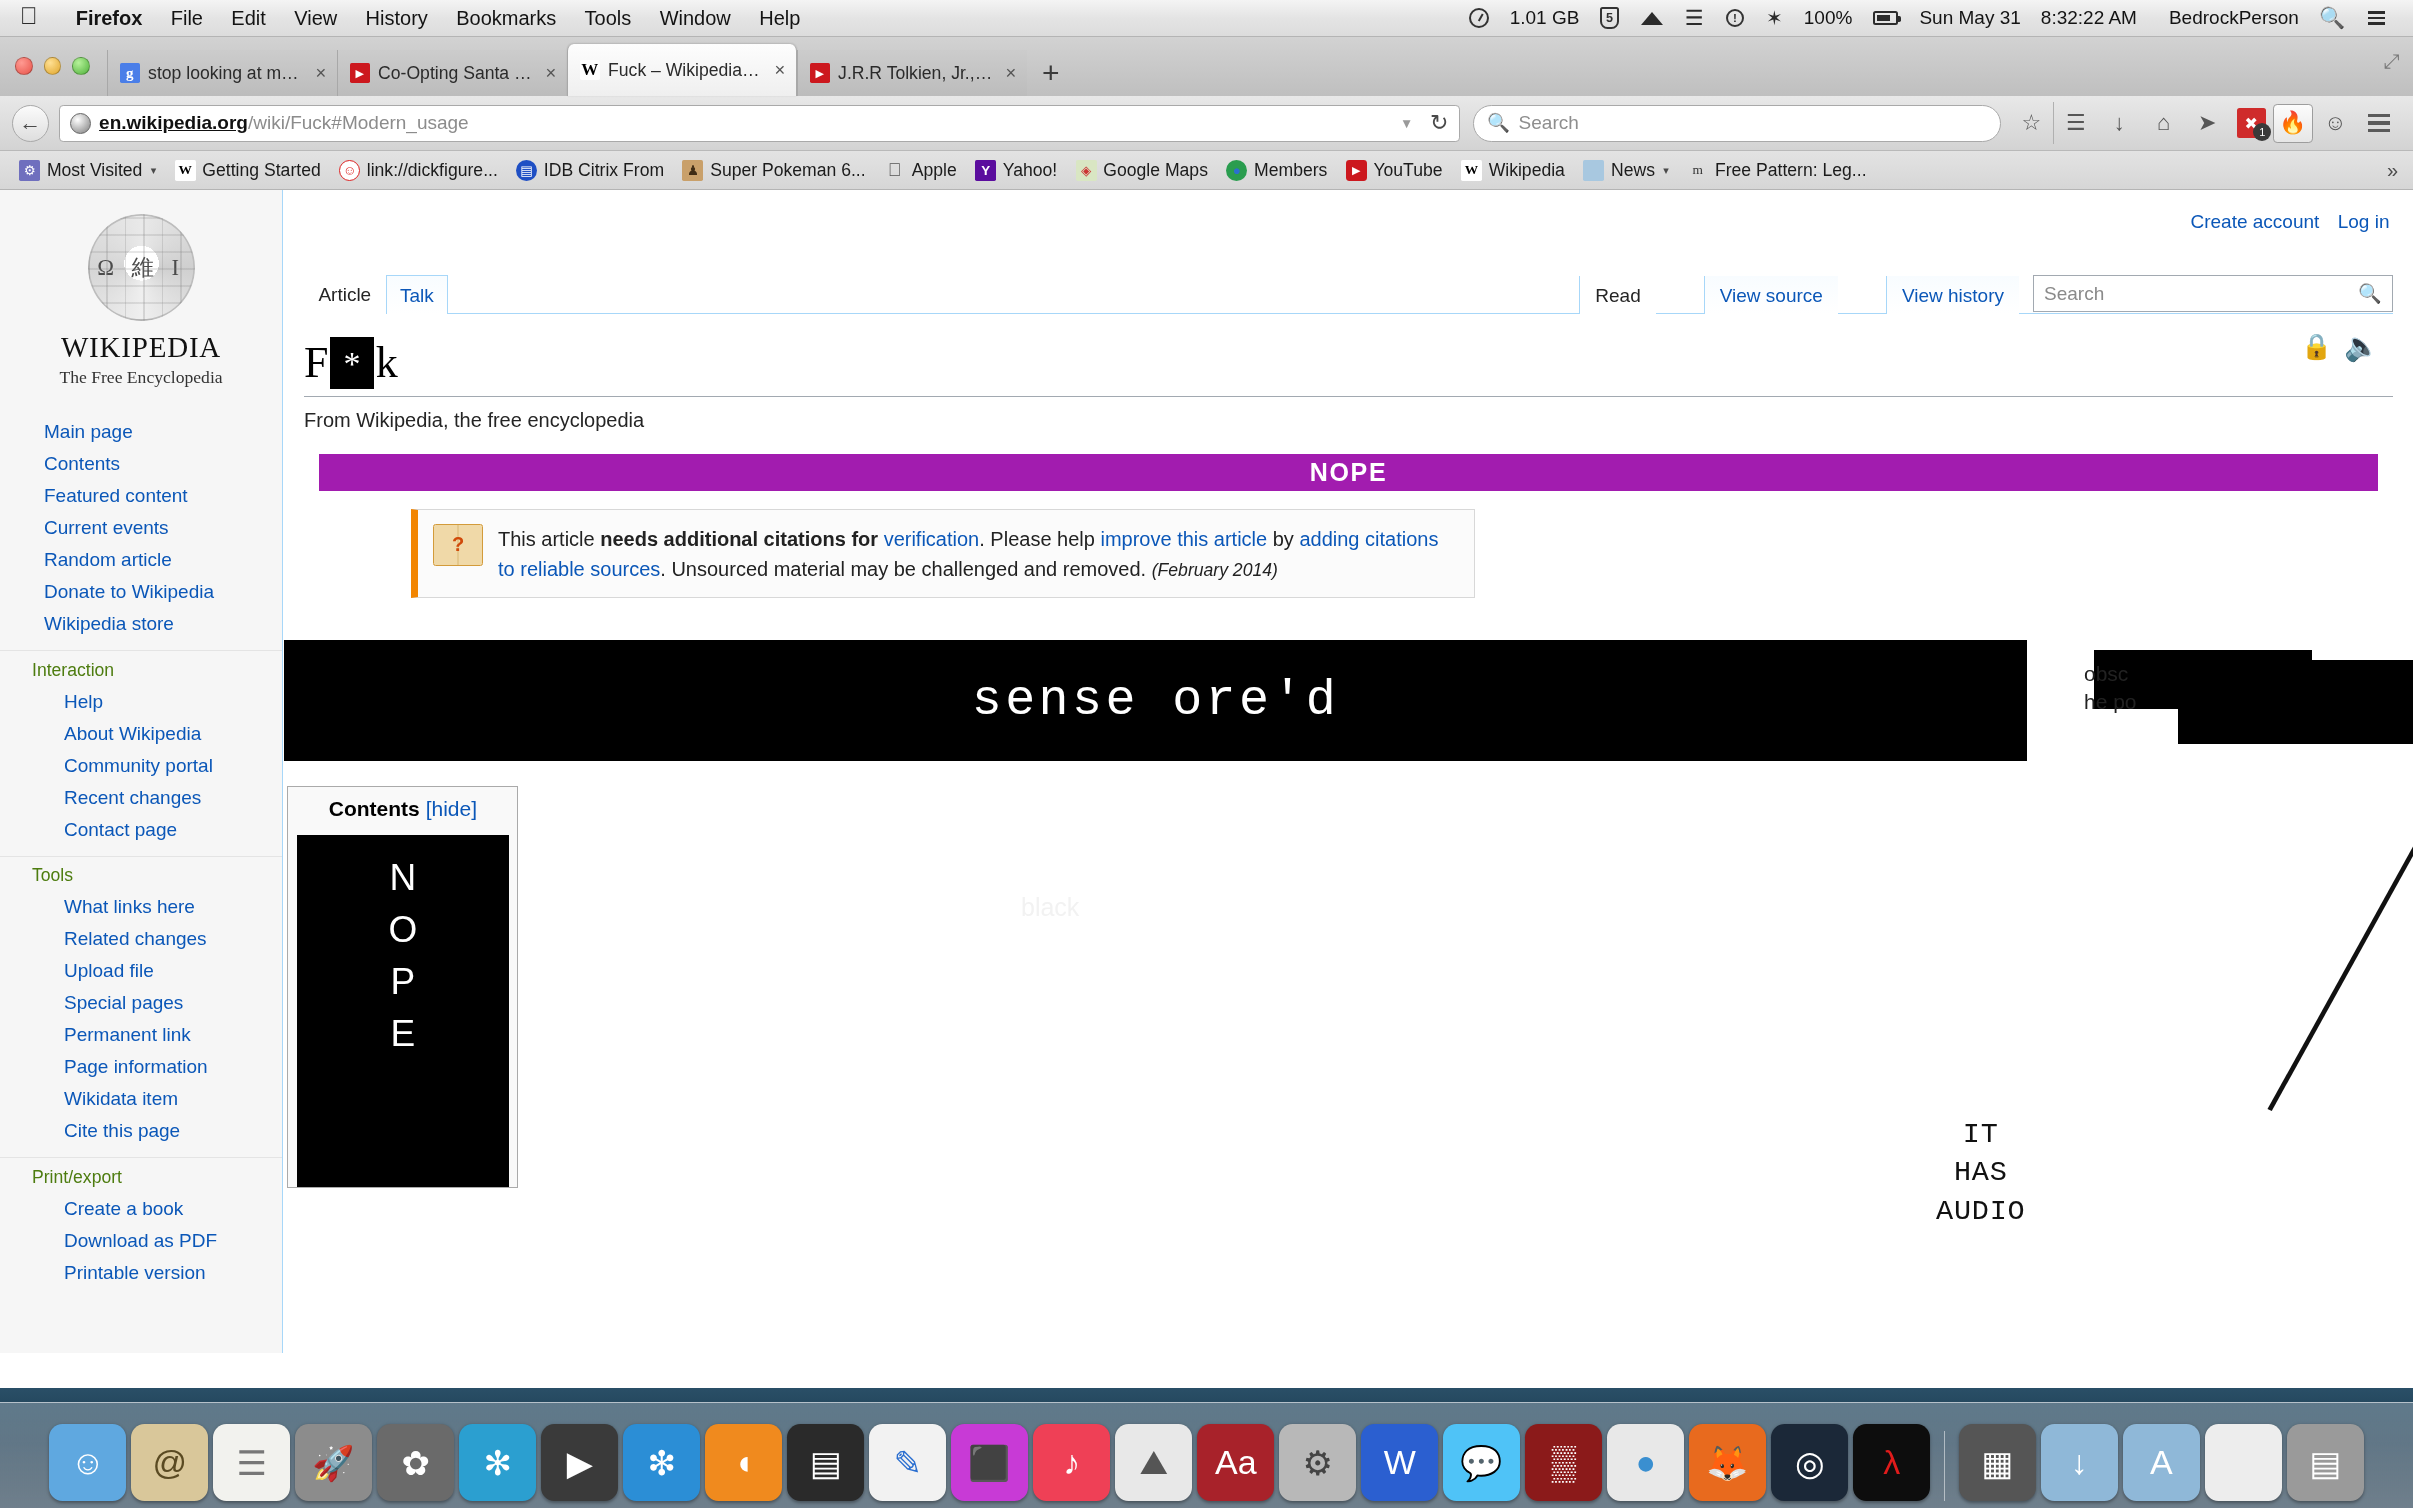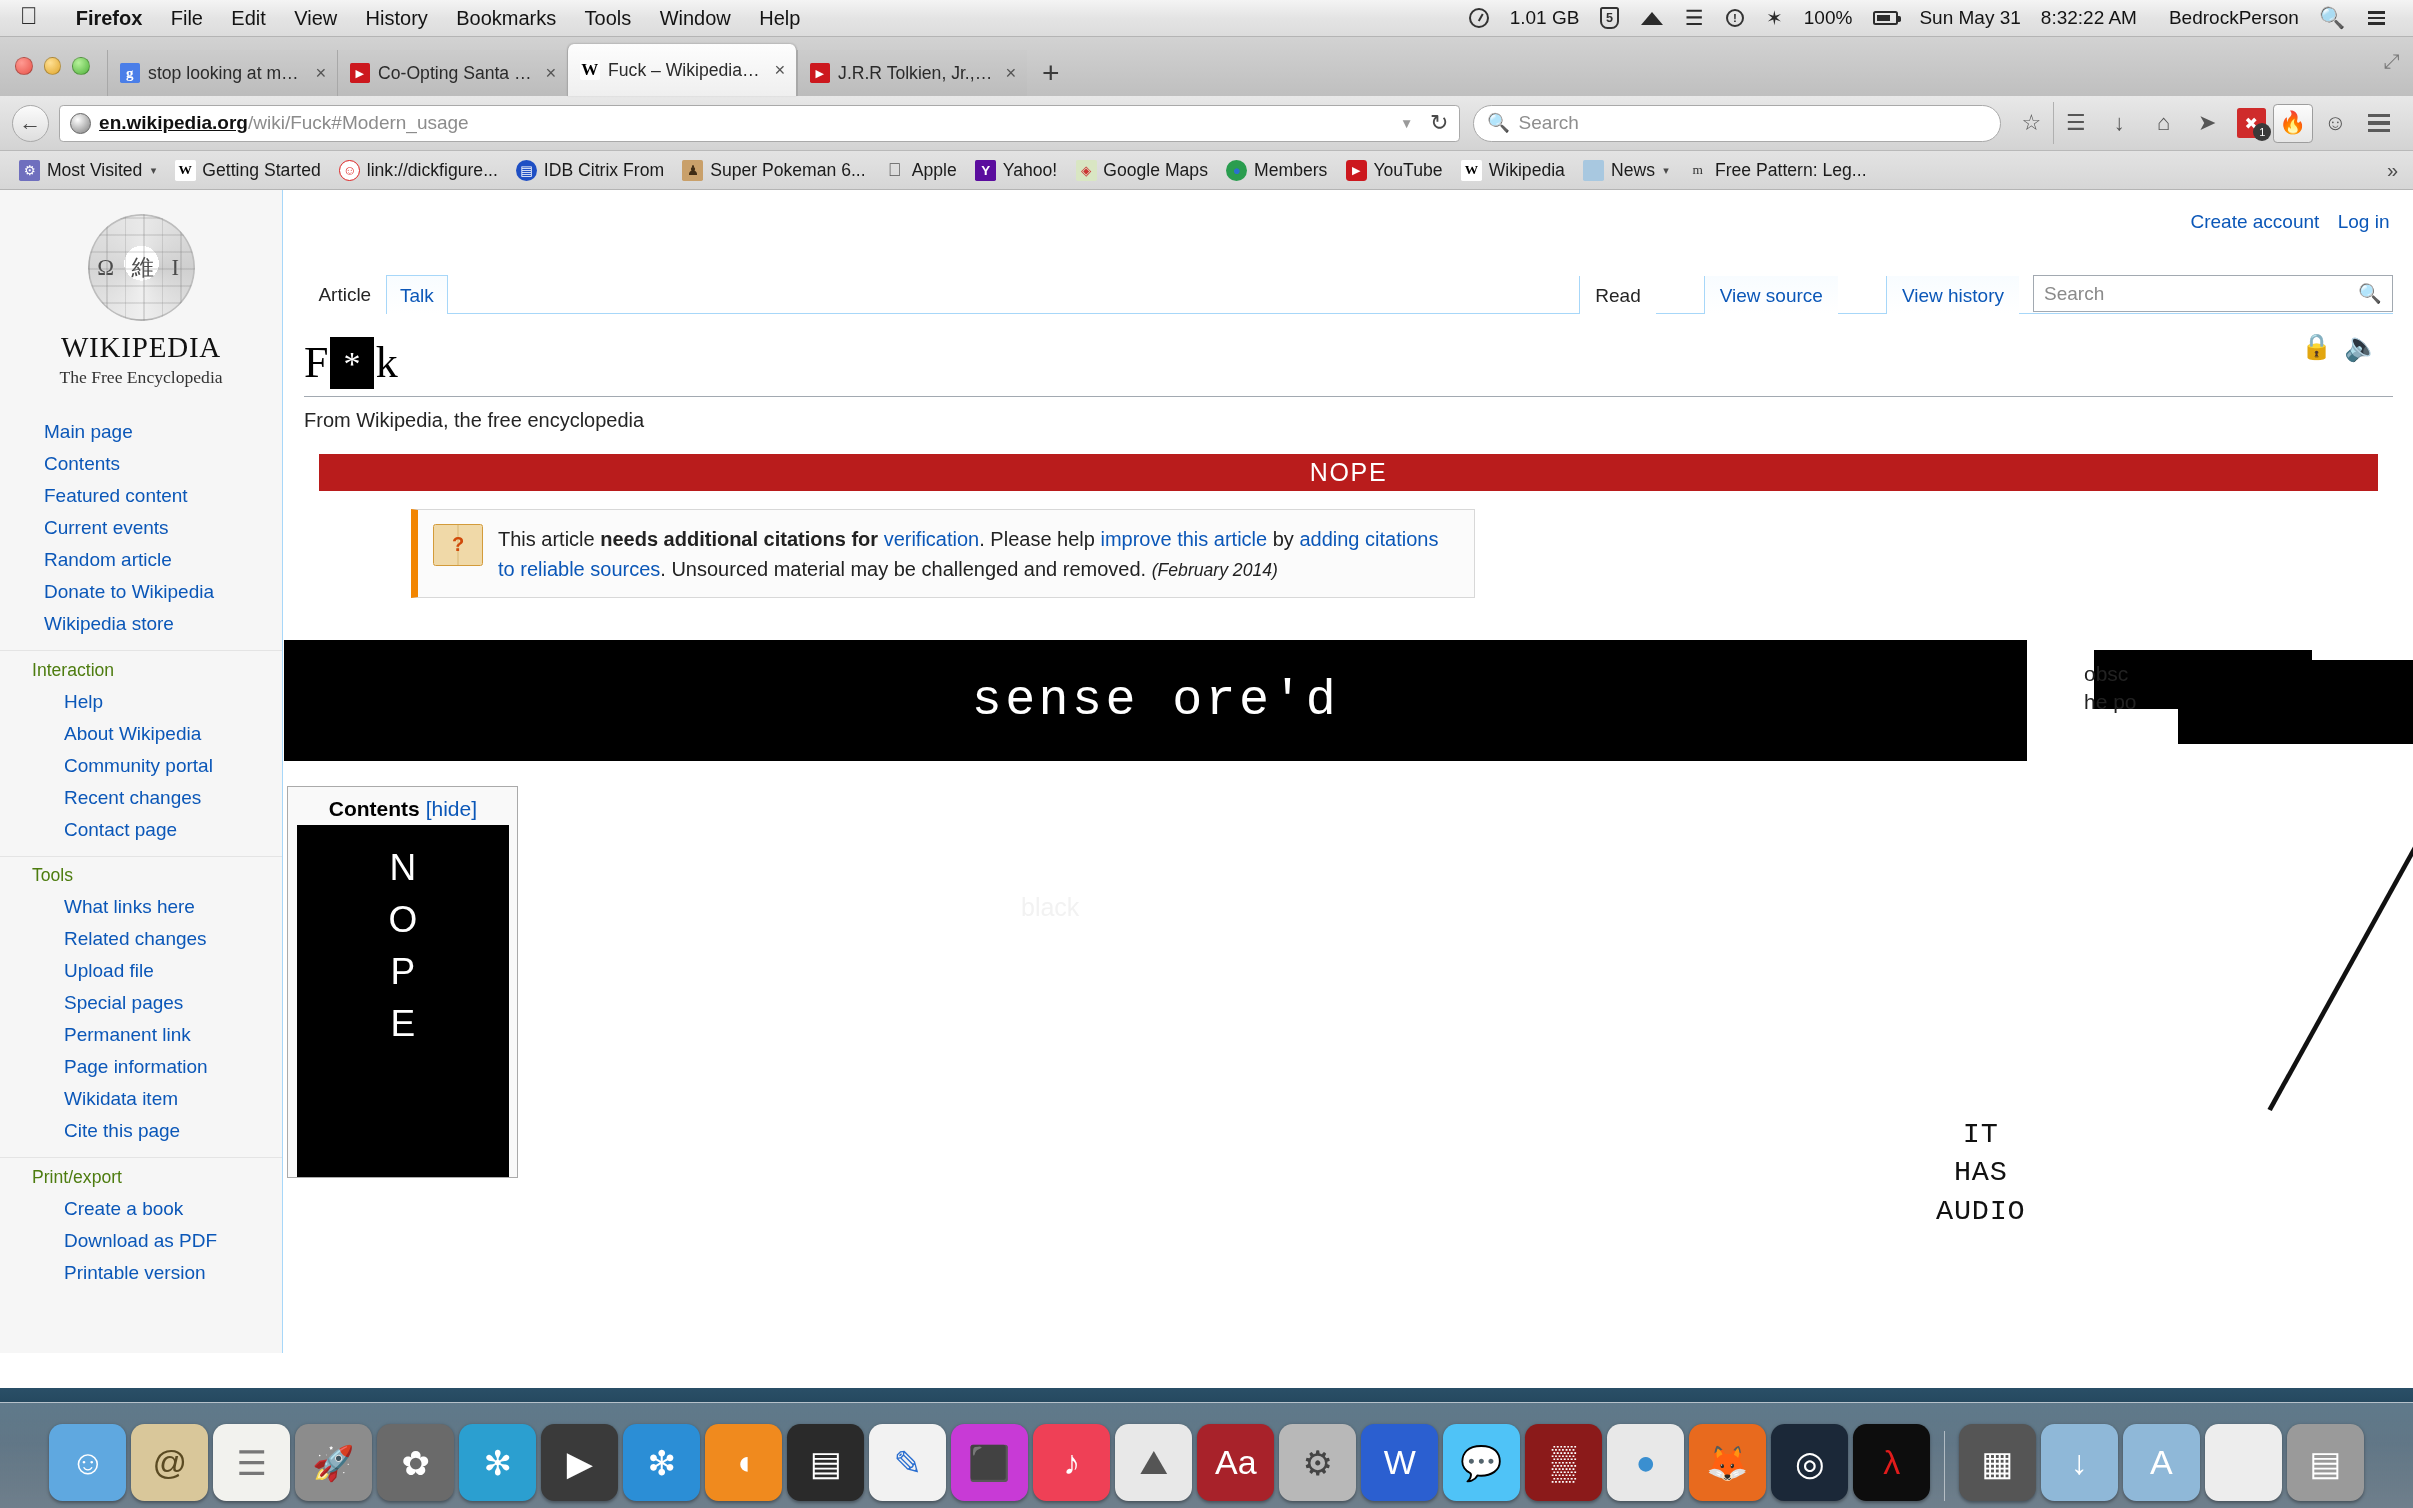--- a/index.html
+++ b/index.html
@@ -215,24 +215,25 @@
     line-height: 1.05; display:inline-flex; align-items:center;
   }
   .redact-inline { display:inline-block; background:#000; color:#fff; padding: 1.7px 13.4px; margin: 0 1.7px; font-size: 34px; line-height: 49px; }
   .wp-title-rule { border-bottom:0.8px solid #a2a9b1; margin-top: 6.7px; }
   .wp-subtitle { font-size: 20px; color:#252525; margin-top: 11.7px; }
   .wp-headicons { position:absolute; right: 13.4px; top: 15px; display:flex; align-items:center; gap: 11.7px; }
   .lock-ic { font-size: 25px; color:#555; }
   .audio-ic { font-size: 28.5px; color:#3b6fa8; }
 
   .nope-bar {
-    margin: 22px 15px 0 15px; height: 37px; background:#b91c1c;
+    margin: 22px 15px 0 15px; height: 37px; background:#a21caf;
     display:flex; align-items:center; justify-content:center;
     color:#fff; font-size: 25px; letter-spacing: 1.7px;
     font-family:"Liberation Sans", sans-serif;
+    font-weight:bold;
   }
 
   .cite-notice {
     margin: 18.4px 0 0 107px; width: 1064px;
     border:0.8px solid #d8d8d8; border-left: 7.5px solid #f28500;
     background:#fbfbfb; display:flex; gap: 15px; padding: 13.4px 15px;
   }
   .cite-book {
     width: 50px; height: 42px; flex-shrink:0; position:relative;
     background: linear-gradient(to right,#f0d9a8 0 48%, #e4c88d 48% 52%, #f0d9a8 52% 100%);
@@ -253,21 +254,21 @@
     color:#fff; font-family:"Liberation Mono", monospace;
     font-size: 50px; letter-spacing: 3.4px;
   }
   .redact-b { position:absolute; background:#000; }
   .leak-text { position:absolute; font-size:21px; color:#222; white-space:nowrap; }
 
   .toc {
     position:absolute; left: 3.4px; top: 471px; width: 231px;
     border:0.8px solid #aaa; background:#f9f9f9; padding-top: 10px;
   }
-  .toc-head { text-align:center; font-size: 21px; font-weight:bold; color:#000; padding-bottom: 4px; }
+  .toc-head { text-align:center; font-size: 21px; font-weight:bold; color:#000; padding-bottom: 14px; }
   .toc-head a { color:#0b57b8; font-weight: normal; text-decoration:none; }
   .toc-black {
     margin: 0 8.4px 0 8.4px; background:#000; height: 352px;
     display:flex; flex-direction:column; align-items:center; justify-content:flex-start;
     padding-top: 22px; gap: 10px;
   }
   .toc-black span { color:#fff; font-size: 37px; font-family:"Liberation Sans", sans-serif; }
 
   .ghost-text { position:absolute; left: 737px; top: 578px; font-size: 25px; color:#f2f2f2; }
 

